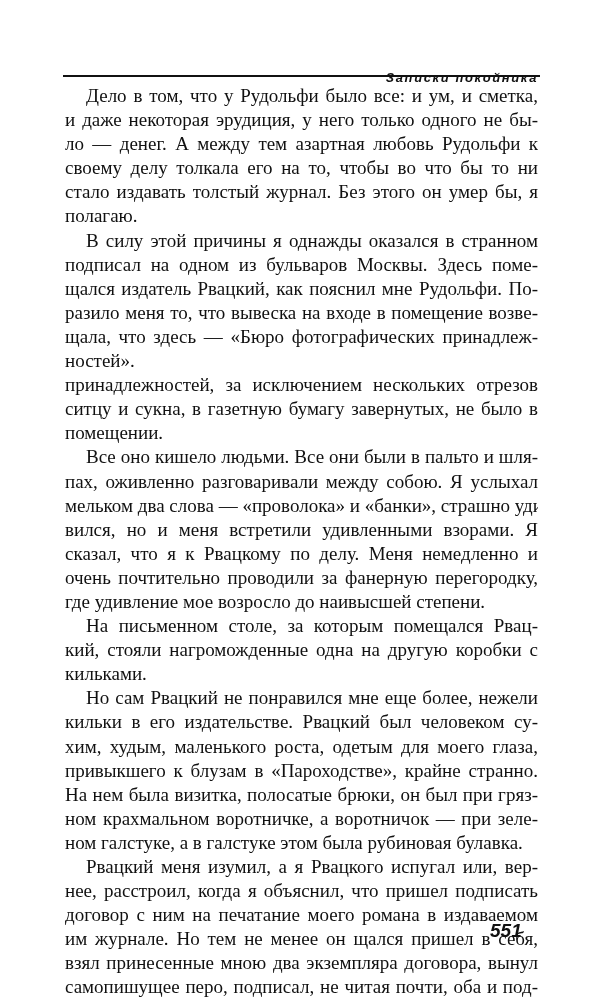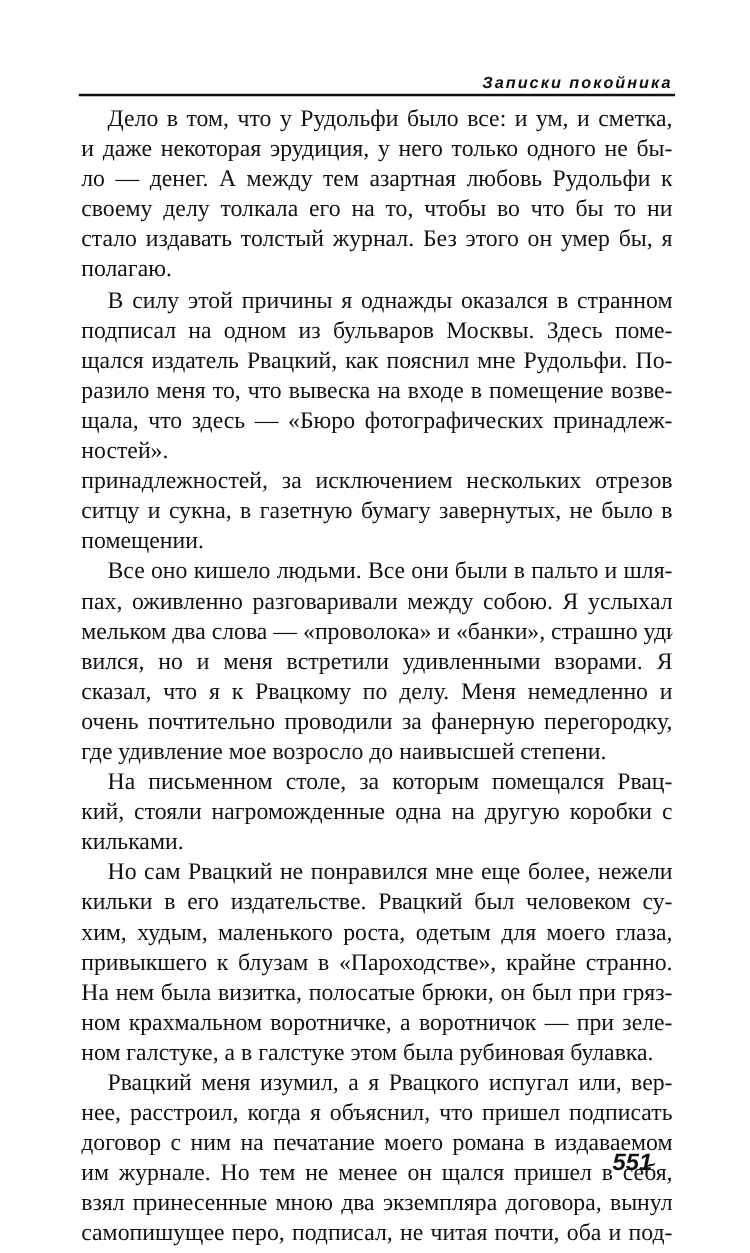--- a/index.html
+++ b/index.html
@@ -31,21 +31,21 @@
       text-align: right;
     }
     .running-head span {
       font-family: "Liberation Sans", sans-serif;
       font-style: italic;
       font-weight: bold;
       font-size: 13px;
       letter-spacing: 1.6px;
       position: absolute;
       right: 2px;
-      top: 3px;
+      top: 15px;
     }
     .body-text {
       position: absolute;
       left: 65px;
       top: 84px;
       width: 473px;
       font-family: "Liberation Serif", serif;
       font-size: 19px;
       line-height: 24.1px;
     }

